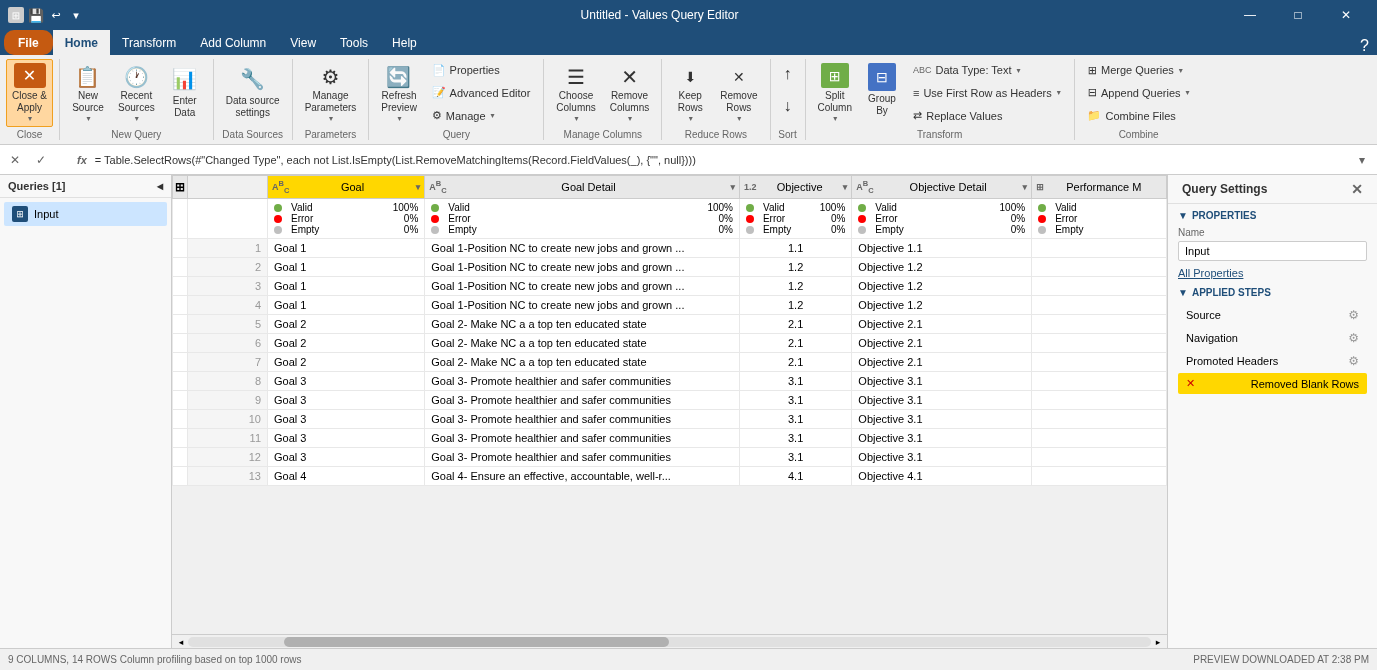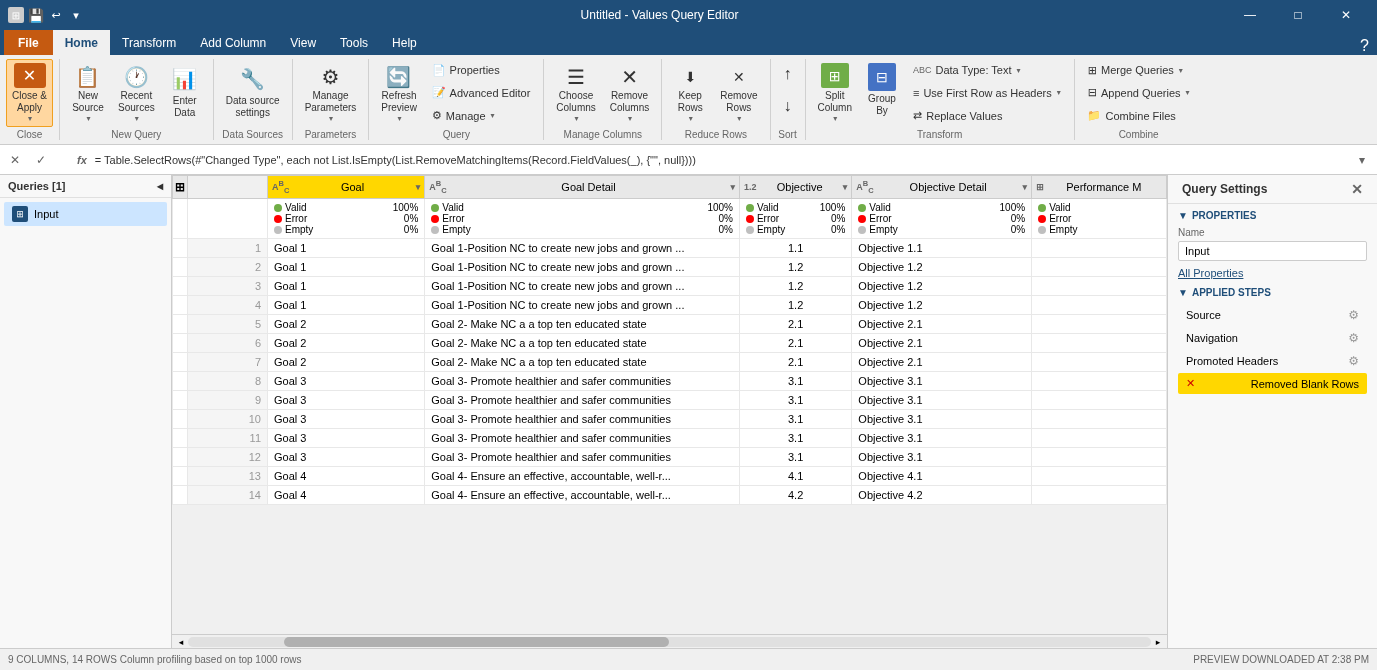--- a/index.html
+++ b/index.html
@@ -33,21 +33,21 @@
       padding: 4px 12px;
       font-size: 12px;
       color: white;
       cursor: pointer;
       background: transparent;
       border: none;
       height: 25px;
       display: flex;
       align-items: center;
     }
-    .ribbon-tab.file { background: #c55a11; color: white; font-weight: bold; padding: 4px 14px; }
+    .ribbon-tab.file { background: #c55a11; color: white; font-weight: bold; padding: 4px 14px; border-radius: 10px; }
     .ribbon-tab.active { background: #f0f0f0; color: #1f4e79; font-weight: bold; }
 
     
     .ribbon {
       background: #f0f0f0;
       border-bottom: 1px solid #ccc;
       display: flex;
       height: 90px;
       padding: 4px 0;
     }
@@ -200,21 +200,21 @@
     .col-type-icon { font-size: 9px; color: #666; }
     .col-name { flex: 1; font-weight: normal; font-size: 11px; }
     .col-filter { font-size: 9px; color: #666; margin-left: auto; }
 
     .stats-row td {
       background: #f8f8f8;
       border: 1px solid #e0e0e0;
       padding: 1px 4px;
       font-size: 10px;
     }
-    .stat-item { display: flex; align-items: center; gap: 3px; }
+    .stat-item { display: flex; align-items: center; gap: 9px; }
     .dot { width: 8px; height: 8px; border-radius: 50%; display: inline-block; }
     .dot-valid { background: #70ad47; }
     .dot-error { background: #ff0000; }
     .dot-empty { background: #bfbfbf; }
 
     .data-table td {
       border: 1px solid #e8e8e8;
       padding: 3px 6px;
       background: white;
       white-space: nowrap;
@@ -834,29 +834,20 @@
   </tr>
             <tr>
     <td style="width:14px;text-align:center;"></td>
     <td class="row-num">13</td>
     <td style="background:#fff">Goal 4</td>
     <td style="max-width:280px;overflow:hidden;text-overflow:ellipsis;white-space:nowrap;">Goal 4- Ensure an effective, accountable, well-r...</td>
     <td style="text-align:center;">4.1</td>
     <td>Objective 4.1</td>
     <td></td>
   </tr>
-            <tr>
-    <td style="width:14px;text-align:center;"></td>
-    <td class="row-num">14</td>
-    <td style="background:#fff">Goal 4</td>
-    <td style="max-width:280px;overflow:hidden;text-overflow:ellipsis;white-space:nowrap;">Goal 4- Ensure an effective, accountable, well-r...</td>
-    <td style="text-align:center;">4.2</td>
-    <td>Objective 4.2</td>
-    <td></td>
-  </tr>
           </tbody>
       </table>
     </div>
 
     <div class="scroll-bar-h">
       <div class="scroll-arrow">◂</div>
       <div class="scroll-track">
         <div class="scroll-thumb"></div>
       </div>
       <div class="scroll-arrow">▸</div>

